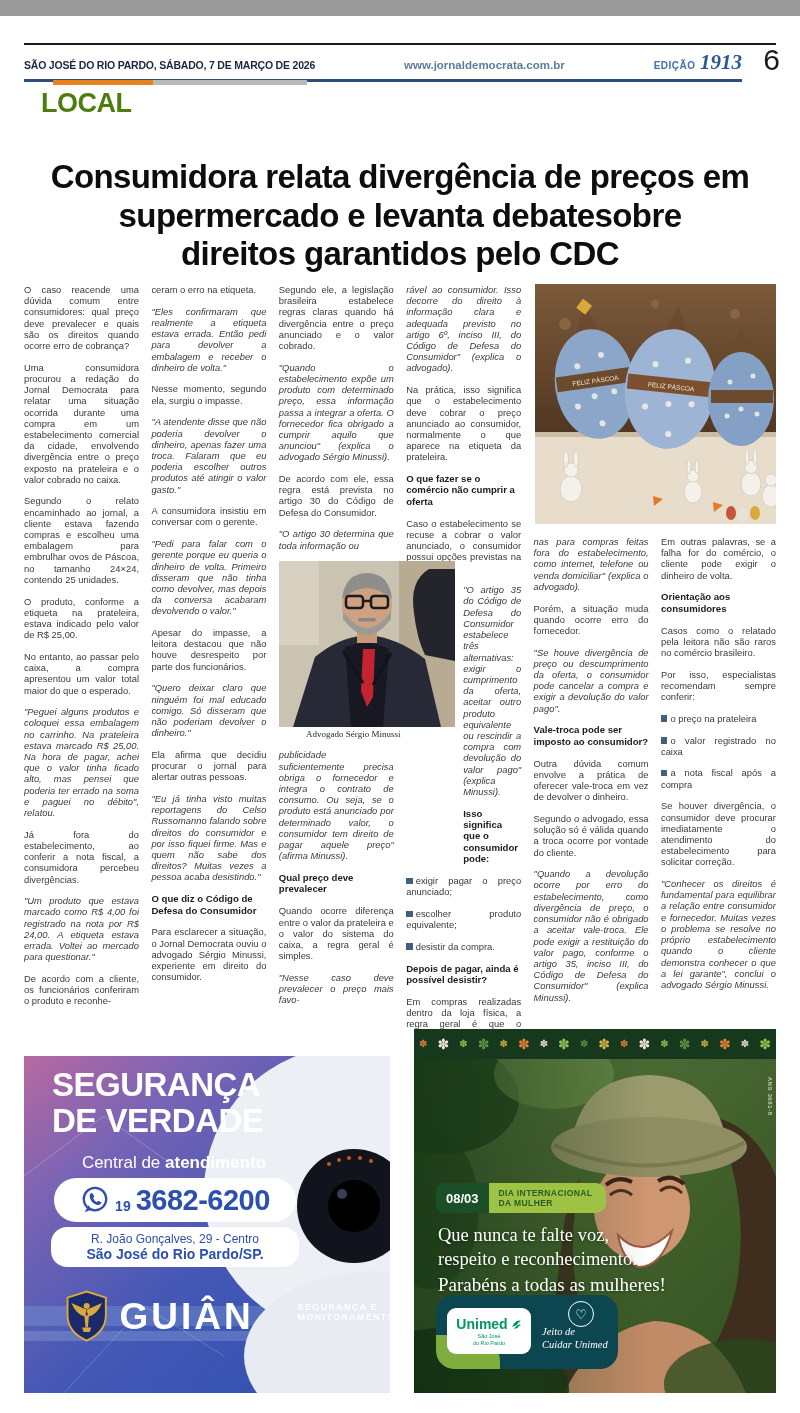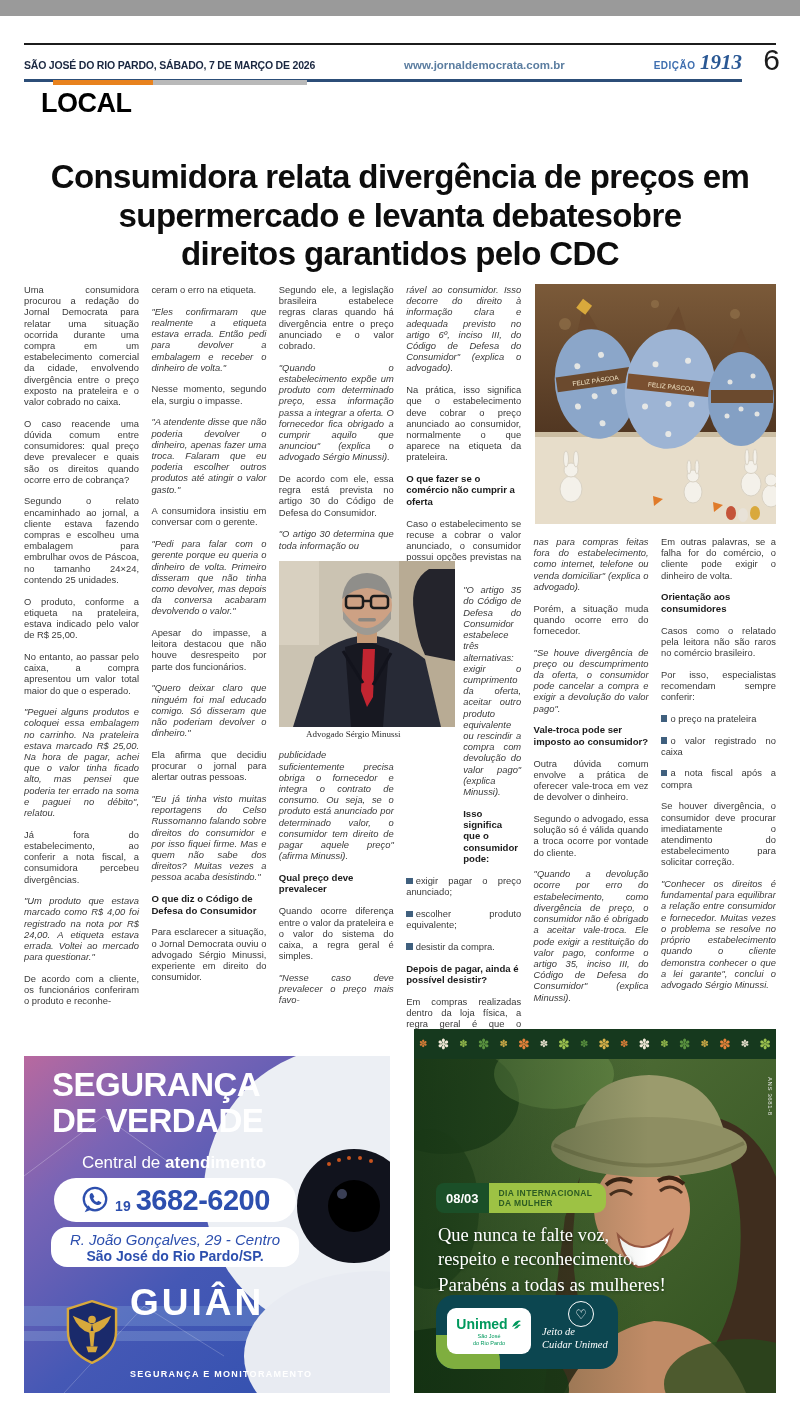--- a/index.html
+++ b/index.html
@@ -16,21 +16,21 @@
   .ed-label{font-size:10px;font-weight:bold;color:#3f6fb0;letter-spacing:0.5px;}
   .ed-num{font-family:"Liberation Serif",serif;font-size:21px;font-weight:bold;font-style:italic;color:#2a5894;}
   .rule-bottom{height:2.5px;background:#2c4e78;width:calc(100% - 34px);}
   .page-num{position:absolute;right:-4px;top:0;font-size:30px;color:#1b1b1b;}
 
   
   .section{position:absolute;left:24px;top:64px;}
   .bars{display:flex;height:5px;margin-left:29px;}
   .bar-orange{width:100px;background:#e8821e;}
   .bar-gray{width:154px;background:#b9b9b9;}
-  .local{font-size:27px;font-weight:800;color:#000000;letter-spacing:-0.5px;margin:3px 0 0 17px;}
+  .local{font-size:27px;font-weight:800;color:#4d7c0f;letter-spacing:-0.5px;margin:3px 0 0 17px;}
 
   
   .headline{position:absolute;left:40px;right:40px;top:120px;text-align:center;
             font-size:33px;line-height:1.17;font-weight:700;color:#0d0d0d;
             letter-spacing:-0.6px;white-space:pre-line;}
 
   
   .article{position:absolute;left:24px;top:268px;width:752px;height:750px;
            display:flex;justify-content:space-between;overflow:hidden;}
   .col{width:115px;font-size:9.4px;line-height:11.2px;text-align:justify;color:#3a3a3a;
@@ -55,24 +55,24 @@
   .sec-central{position:absolute;left:0;top:97px;width:300px;text-align:center;color:#fff;
                font-size:17px;z-index:2;}
   .sec-central b{font-weight:800;}
   .phone-pill{position:absolute;left:30px;top:122px;width:242px;height:44px;background:#fff;
               border-radius:25px;display:flex;align-items:center;justify-content:center;gap:5px;z-index:2;}
   .phone-area{font-size:14px;font-weight:bold;color:#2d4fae;align-self:flex-end;margin-bottom:8px;}
   .phone-num{font-size:29px;font-weight:800;color:#2d4fae;letter-spacing:-0.5px;}
   .addr-pill{position:absolute;left:27px;top:171px;width:248px;height:40px;background:#fff;
              border-radius:16px;display:flex;flex-direction:column;justify-content:center;
              text-align:center;color:#2d4fae;z-index:2;}
-  .addr1{font-size:15px;font-style:italic;}
+  .addr1{font-size:12px;}
   .addr2{font-size:14px;font-weight:800;}
   .brand-row{position:absolute;left:42px;top:228px;display:flex;align-items:center;gap:12px;z-index:2;}
-  .brand-text{display:flex;flex-direction:column;gap:44px;}
+  .brand-text{display:flex;flex-direction:row;gap:44px;}
   .brand-name{font-size:37px;font-weight:800;color:#fff;letter-spacing:3px;line-height:1;}
   .brand-tag{font-size:9px;color:#fff;font-weight:700;letter-spacing:1.3px;margin-top:4px;}
 
   
   .ad-unimed{position:absolute;left:414px;top:1013px;width:362px;height:364px;}
   .flower-strip{height:30px;background:#16391e;display:flex;align-items:center;
                 justify-content:space-around;overflow:hidden;}
   .flower-strip span{font-size:14px;line-height:1;}
   .flower-strip span:nth-child(odd){font-size:10px;opacity:.9;}
   .unimed-photo{position:relative;height:334px;overflow:hidden;}
@@ -125,22 +125,22 @@
     </div>
     <div class="local">LOCAL</div>
   </div>
 
   <h1 class="headline">Consumidora relata divergência de preços em
 supermercado e levanta debatesobre
 direitos garantidos pelo CDC</h1>
 
   <div class="article">
     <div class="col">
+        <p class="ap p">O caso reacende uma dúvida comum entre consumidores: qual preço deve prevalecer e quais são os direitos quando ocorre erro de cobrança?</p>
         <p class="ap p">Uma consumidora procurou a redação do Jornal Democrata para relatar uma situação ocorrida durante uma compra em um estabelecimento comercial da cidade, envolvendo divergência entre o preço exposto na prateleira e o valor cobrado no caixa.</p>
-        <p class="ap p">O caso reacende uma dúvida comum entre consumidores: qual preço deve prevalecer e quais são os direitos quando ocorre erro de cobrança?</p>
         <p class="ap p">Segundo o relato encaminhado ao jornal, a cliente estava fazendo compras e escolheu uma embalagem para embrulhar ovos de Páscoa, no tamanho 24×24, contendo 25 unidades.</p>
         <p class="ap p">O produto, conforme a etiqueta na prateleira, estava indicado pelo valor de R$ 25,00.</p>
         <p class="ap p">No entanto, ao passar pelo caixa, a compra apresentou um valor total maior do que o esperado.</p>
         <p class="ap q">"Peguei alguns produtos e coloquei essa embalagem no carrinho. Na prateleira estava marcado R$ 25,00. Na hora de pagar, achei que o valor tinha ficado alto, mas pensei que poderia ter errado na soma e paguei no débito", relatou.</p>
         <p class="ap p">Já fora do estabelecimento, ao conferir a nota fiscal, a consumidora percebeu divergências.</p>
         <p class="ap q">"Um produto que estava marcado como R$ 4,00 foi registrado na nota por R$ 24,00. A etiqueta estava errada. Voltei ao mercado para questionar."</p>
         <p class="ap p">De acordo com a cliente, os funcionários conferiram o produto e reconhe-</p>
       </div>
     <div class="col">
         <p class="ap p">ceram o erro na etiqueta.</p>

